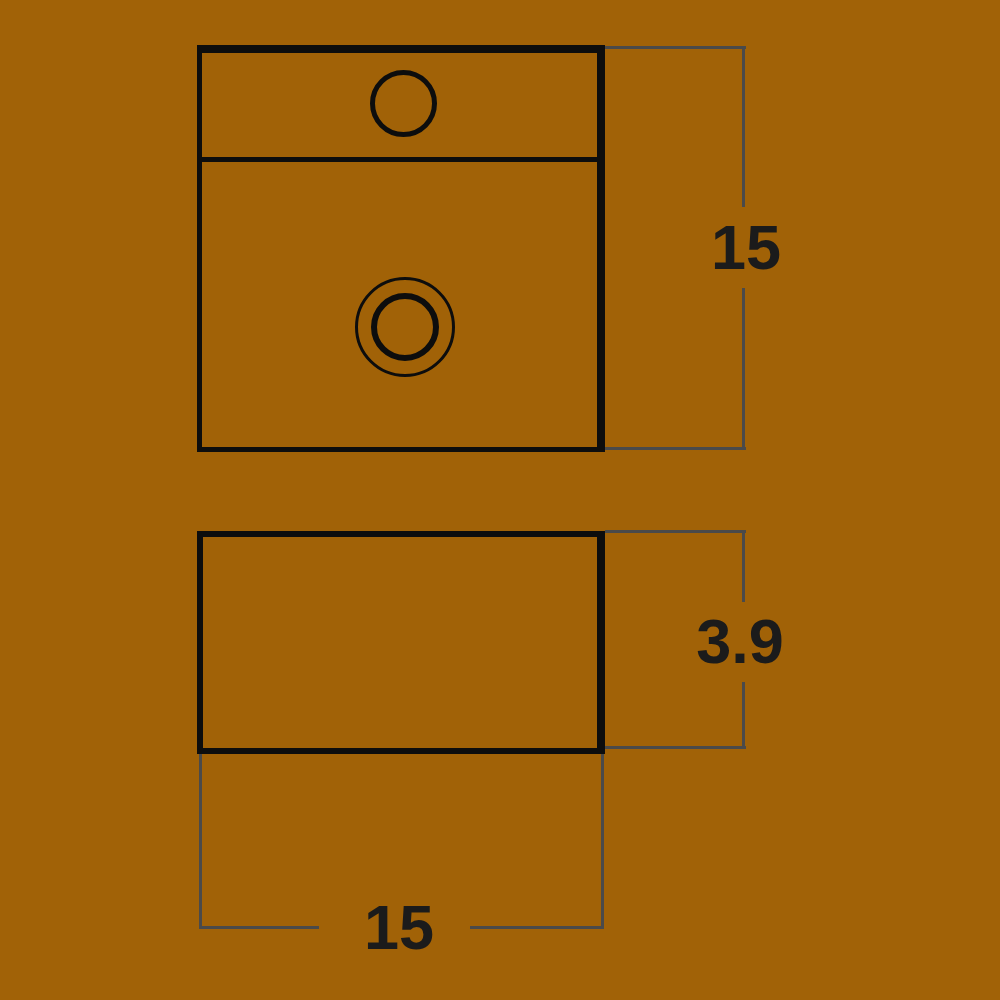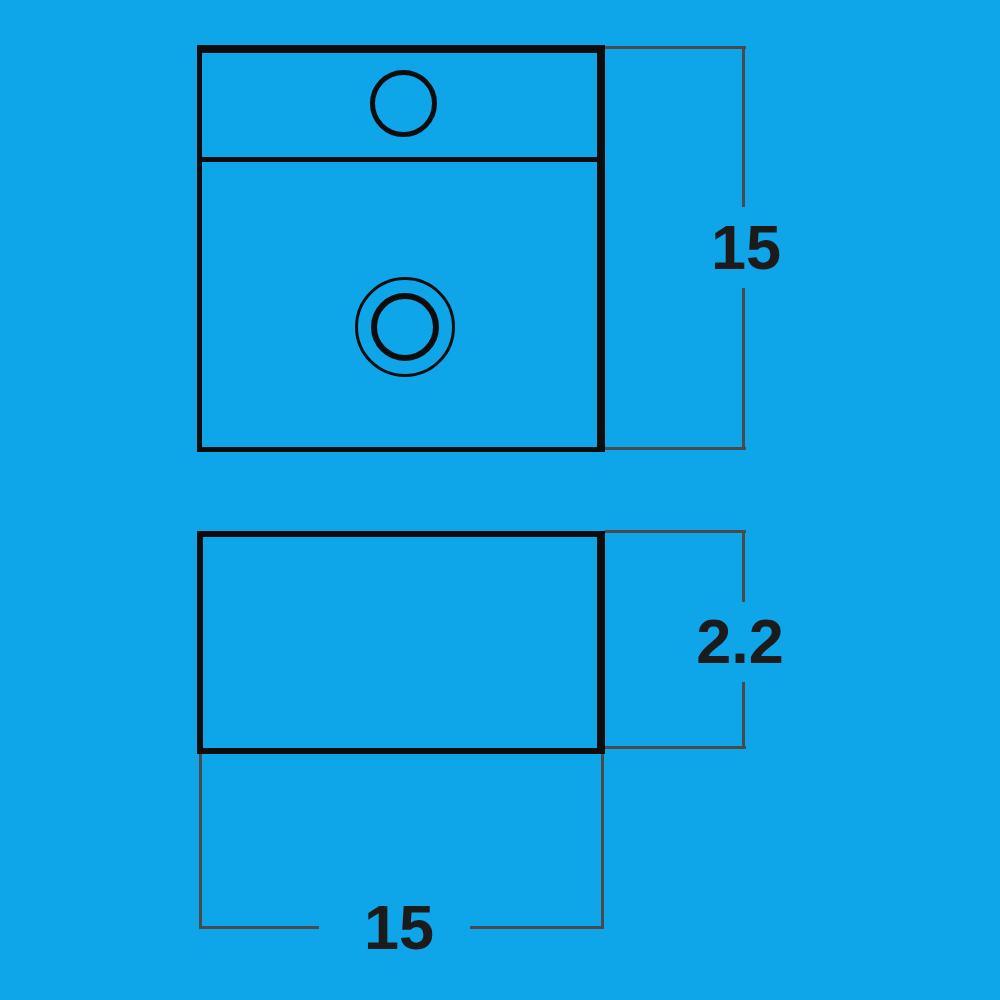--- a/index.html
+++ b/index.html
@@ -1,20 +1,20 @@
 <!DOCTYPE html>
 <html><head>
 <meta charset="utf-8">
 <style>
   html, body { margin: 0; padding: 0; background: #ffffff; }
   .canvas {
     position: relative;
     width: 1000px;
     height: 1000px;
-    background: #0ea5e9;
+    background: #a16207;
     overflow: hidden;
     font-family: "Liberation Sans", sans-serif;
   }
   .shape { position: absolute; box-sizing: border-box; border-style: solid; border-color: #0d0d0d; }
 
   
   .plan-view {
     left: 197px; top: 45px; width: 408px; height: 407px;
     border-width: 8px 8px 5px 5px;
   }
@@ -71,21 +71,21 @@
   <div class="dl" style="left:742px; top:288px; width:3px;  height:161px;"></div>
   <div class="dl" style="left:605px; top:447px; width:141px; height:3px;"></div>
   <div class="dim-label" style="left:746px; top:247px;">15</div>
 
   <div class="shape front-view"></div>
 
   <div class="dl" style="left:605px; top:530px; width:141px; height:3px;"></div>
   <div class="dl" style="left:742px; top:530px; width:3px;  height:72px;"></div>
   <div class="dl" style="left:742px; top:682px; width:3px;  height:67px;"></div>
   <div class="dl" style="left:605px; top:746px; width:141px; height:3px;"></div>
-  <div class="dim-label" style="left:740px; top:641px;">2.2</div>
+  <div class="dim-label" style="left:740px; top:641px;">3.9</div>
 
   <div class="dl" style="left:199px; top:754px; width:3px;  height:175px;"></div>
   <div class="dl" style="left:601px; top:754px; width:3px;  height:175px;"></div>
   <div class="dl" style="left:199px; top:926px; width:120px; height:3px;"></div>
   <div class="dl" style="left:470px; top:926px; width:134px; height:3px;"></div>
   <div class="dim-label" style="left:399px; top:927px;">15</div>
 
 </div>
 
 </body></html>

